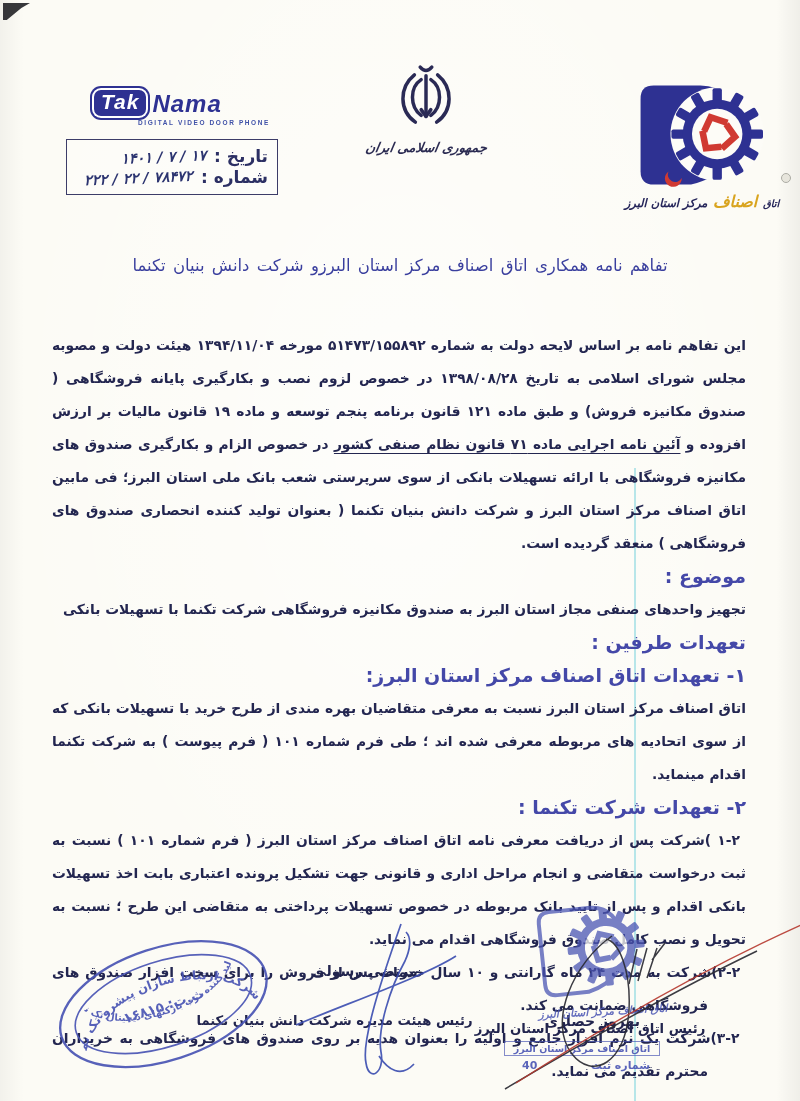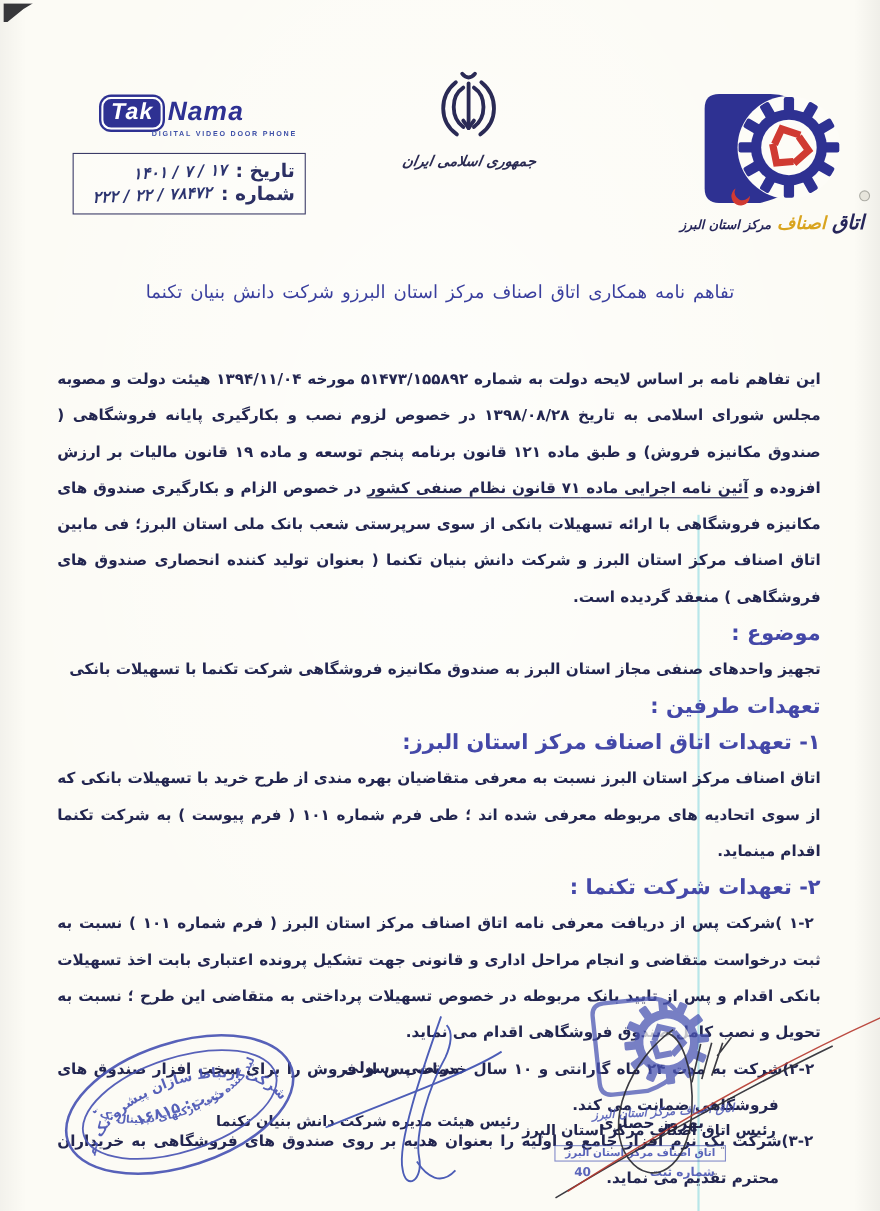--- a/index.html
+++ b/index.html
@@ -20,21 +20,21 @@
   }
   
   .corner-mark{position:absolute;left:3px;top:3px;width:27px;height:17px;background:#26262a;
     clip-path:polygon(0 0,100% 0,68% 30%,14% 100%,0 100%);opacity:.92;}
   .speck1{position:absolute;left:781px;top:173px;width:8px;height:8px;border:1px solid #9a9a92;
     border-radius:50%;background:#e4e2d8;opacity:.8;}
   .cyan-line{position:absolute;left:634px;top:468px;width:2px;height:633px;
     background:rgba(88,200,214,.42);}
   
   .taknama{position:absolute;left:92px;top:88px;width:180px;}
-  .taknama .row{display:flex;align-items:flex-start;gap:4px;}
+  .taknama .row{display:flex;align-items:flex-end;gap:4px;}
   .tak-box{background:var(--logo-blue);color:#fff;border-radius:9px;padding:2px 9px 4px 9px;
     box-shadow:inset 0 0 0 2px #fff, 0 0 0 2px var(--logo-blue);
     font:italic bold 21px "Liberation Sans", sans-serif;letter-spacing:1px;}
   .nama{color:var(--logo-blue);font:italic bold 24px "Liberation Sans", sans-serif;letter-spacing:1px;
     text-shadow:0 0 1px #fff;}
   .logo-sub{color:#3f51a8;font:bold 6.5px "Liberation Sans", sans-serif;letter-spacing:1.6px;
     text-align:right;margin-top:1px;padding-right:2px;}
   .refbox{position:absolute;left:66px;top:139px;width:192px;border:1.6px solid #3c3c68;
     padding:5px 9px 6px 9px;direction:rtl;background:rgba(255,255,255,.25);}
   .refbox .row{display:flex;gap:8px;align-items:baseline;margin:1px 0;}
@@ -42,21 +42,21 @@
   .refbox .val{font-size:14.5px;font-weight:bold;color:#2c3470;font-style:italic;
     transform:rotate(-2.5deg);letter-spacing:1px;}
   .emblem{position:absolute;left:397px;top:60px;}
   .emblem-caption{position:absolute;left:344px;top:140px;width:165px;text-align:center;
     font-size:13px;font-weight:bold;font-style:italic;color:#2b2b52;transform:skewX(-10deg);}
   .slogan{position:absolute;left:140px;top:181px;width:600px;text-align:center;direction:rtl;
     font-size:15.5px;font-weight:bold;color:#252a52;letter-spacing:.3px;}
   .chamber{position:absolute;left:630px;top:78px;}
   .chamber-caption{position:absolute;left:612px;top:192px;width:180px;text-align:center;direction:rtl;
     font-weight:bold;font-style:italic;color:#26265a;}
-  .chamber-caption .w1{font-size:18px;} .chamber-caption .w2{font-size:16px;color:var(--logo-gold);}
+  .chamber-caption .w1{font-size:10px;} .chamber-caption .w2{font-size:16px;color:var(--logo-gold);}
   .chamber-caption .w3{font-size:11.5px;text-align:center;}
   
   .doc-title{position:absolute;left:40px;top:256px;width:720px;text-align:center;direction:rtl;
     font-size:16.5px;font-weight:normal;color:var(--title-blue);word-spacing:2px;}
   .doc-body{position:absolute;top:329px;right:54px;width:694px;direction:rtl;
     text-align:justify;font-size:13.8px;font-weight:bold;line-height:33px;color:var(--ink-navy);}
   .doc-body p{margin:0;}
   .doc-body .u{text-decoration:underline;text-underline-offset:4px;text-decoration-thickness:1px;}
   .h-blue{color:var(--heading-blue);font-size:19px;}
   .intro{margin-bottom:12px;}

